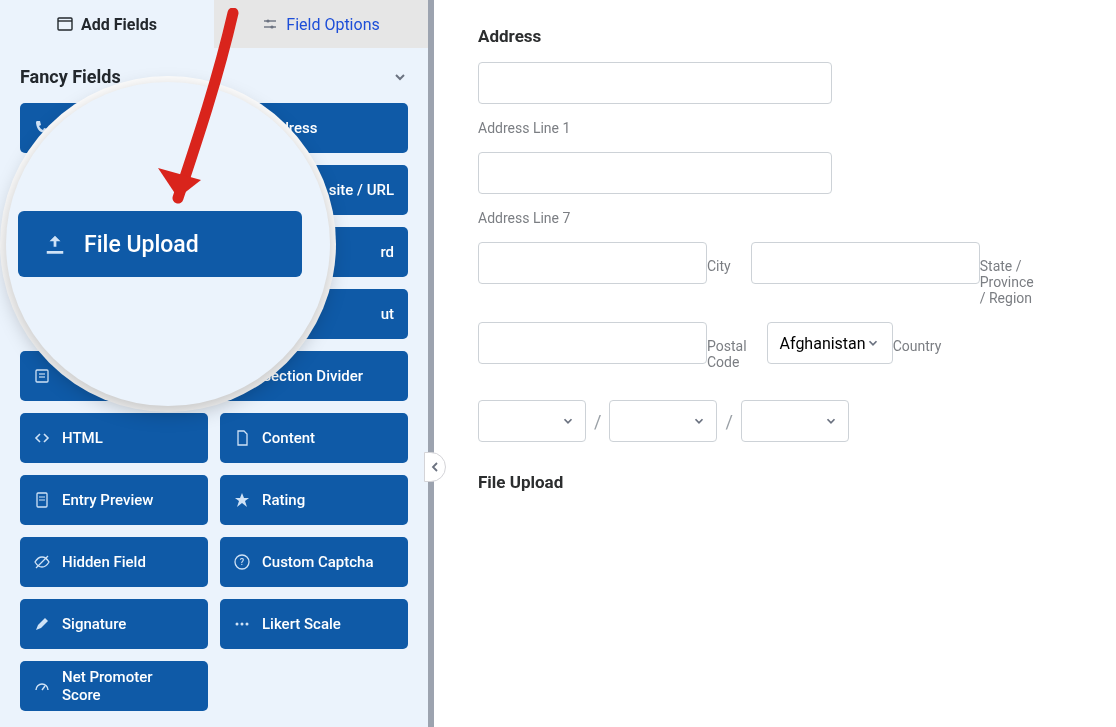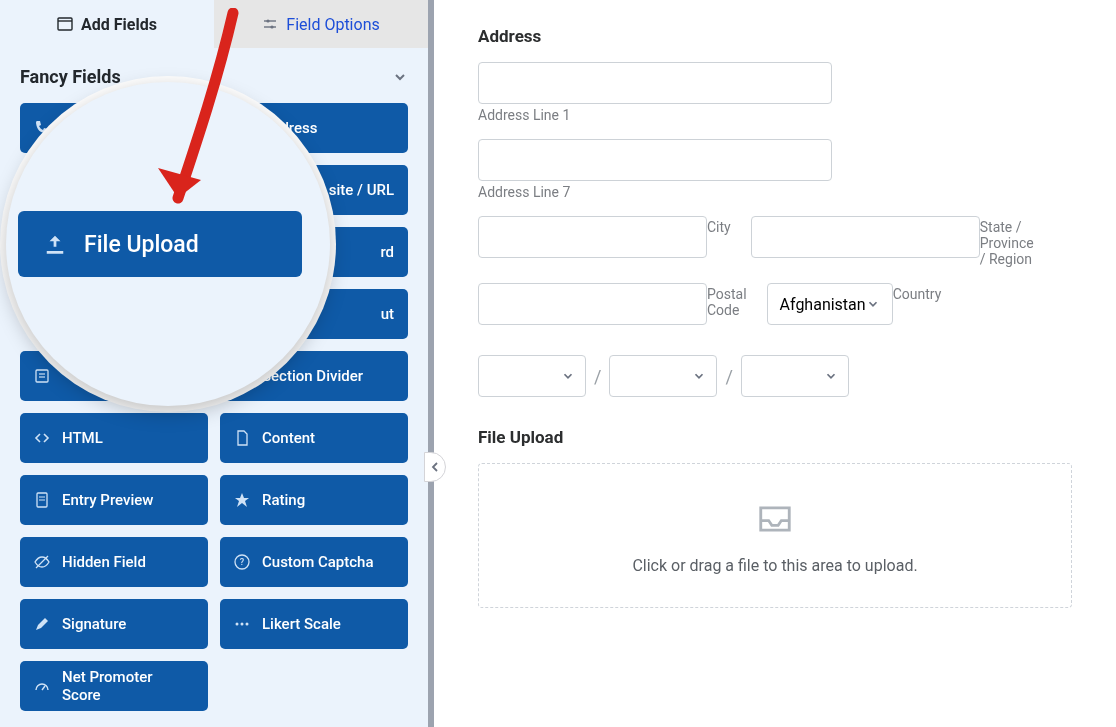--- a/index.html
+++ b/index.html
@@ -169,21 +169,21 @@
     display: flex;
     align-items: center;
     justify-content: space-between;
     padding: 0 12px;
     cursor: pointer;
     text-align: right;
   }
   .label-under {
     font-size: 14px;
     color: #7b7e83;
-    margin-top: 3px;
+    margin-top: 16px;
   }
   .sub-row { margin-bottom: 16px; }
 
   .dob-row { display: flex; gap: 8px; align-items: center; }
   .dob-select {
     width: 108px;
     height: 42px;
     border: 1px solid #cdd2d7;
     border-radius: 4px;
     background: #fff;
@@ -437,22 +437,15 @@
       <div class="dob-select">
         <svg class="chev" viewBox="0 0 16 16">
             <polyline points="4,6 8,10 12,6"></polyline>
           </svg>
       </div>
     </div>
   </div>
 
   <div class="form-group">
     <div class="group-title">File Upload</div>
-    <div class="upload-zone" style="width:594px">
-      <svg viewBox="0 0 24 24">
-          <path d="M3 5h18v14H3z" fill="none" stroke="#aeb4bb" stroke-width="1.8"></path>
-          <path d="M3 13h5l2 3h4l2-3h5" fill="none" stroke="#aeb4bb" stroke-width="1.8"></path>
-        </svg>
-      <div class="hint">Click or drag a file to this area to upload.</div>
-    </div>
   </div>
 
 </div>
 
 </body></html>

